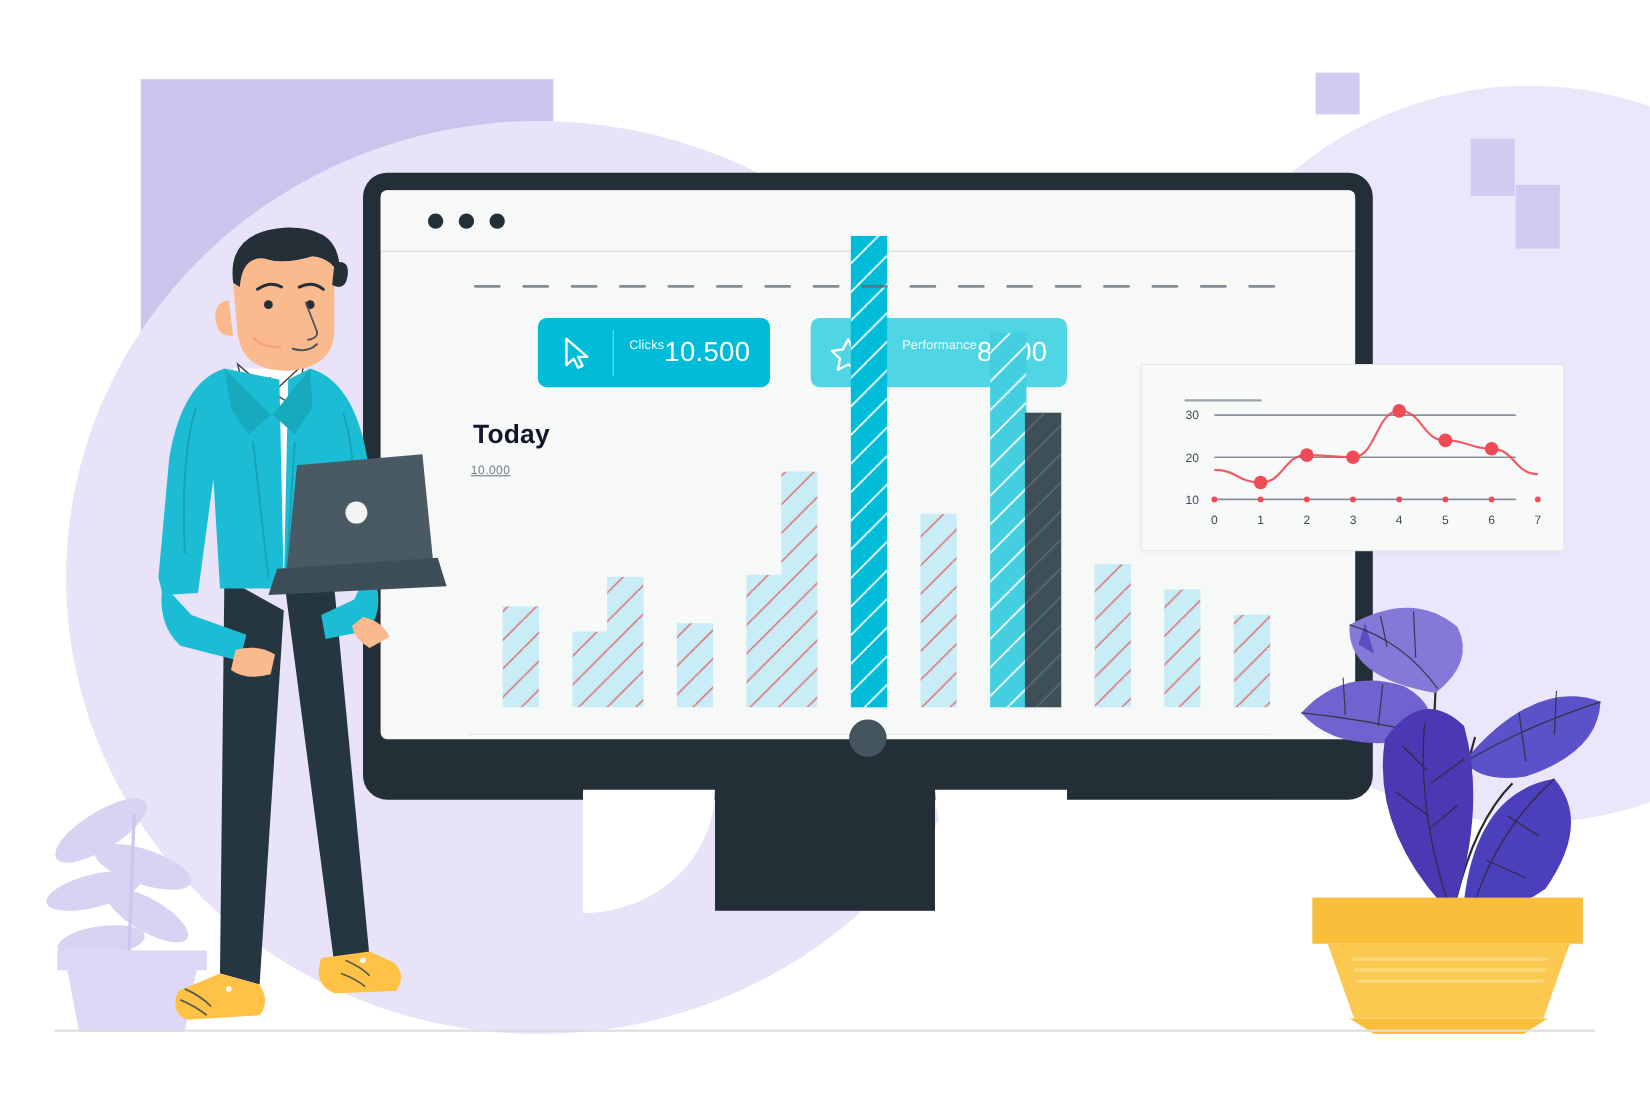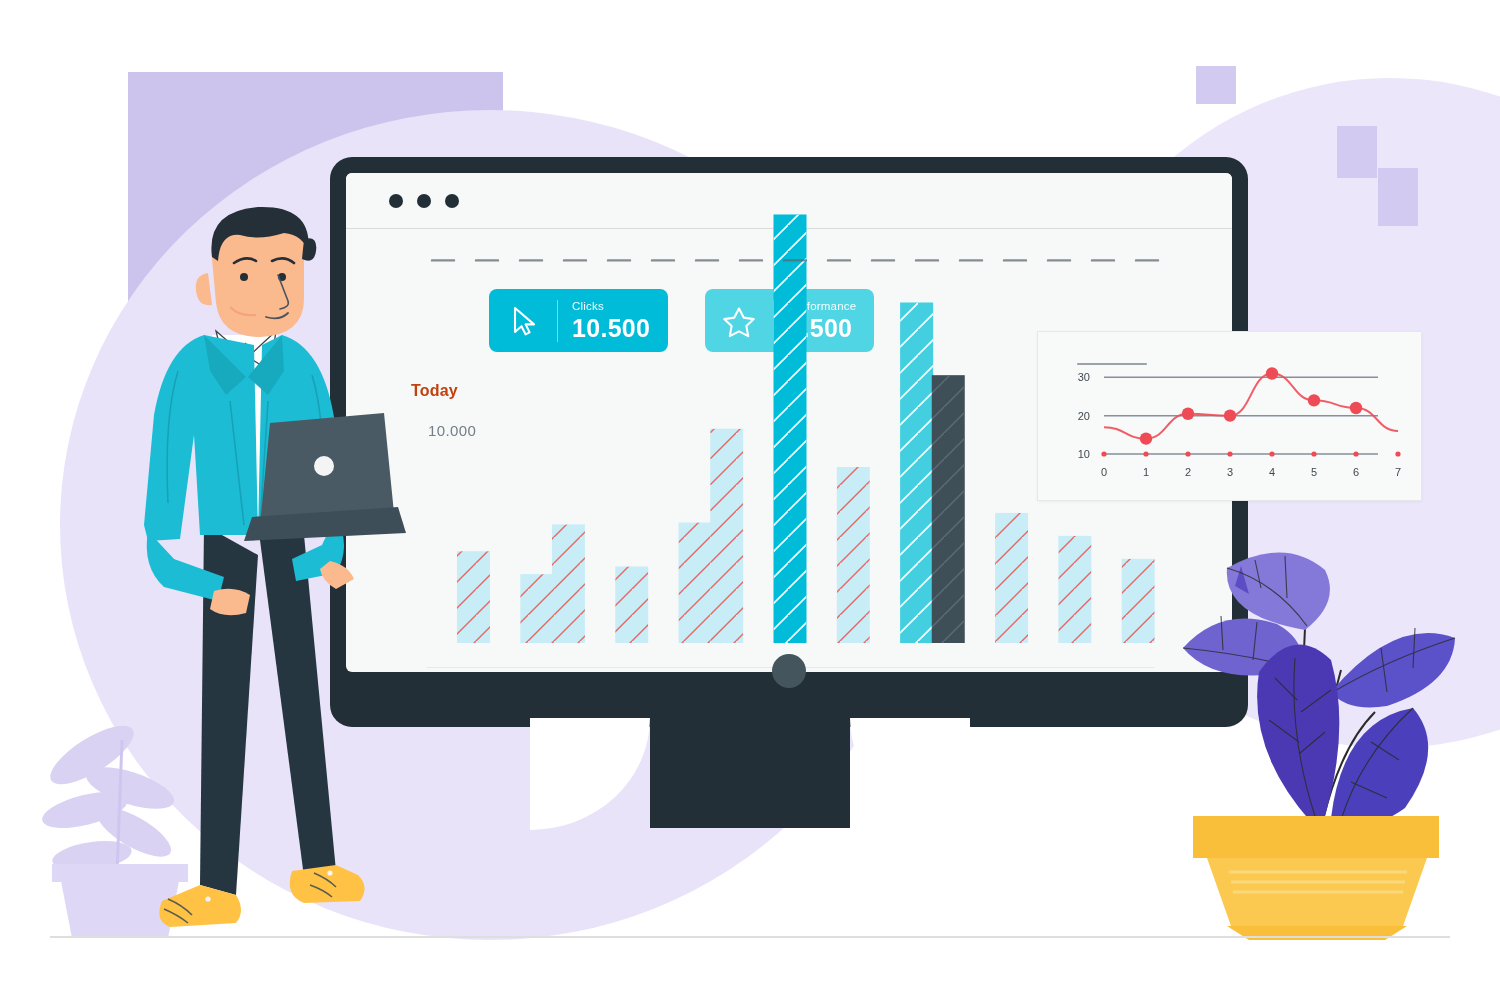--- a/index.html
+++ b/index.html
@@ -70,32 +70,32 @@
   .dot { width:14px; height:14px; border-radius:50%; background:#232f37; }
 
   
   .cards { position:absolute; left:143px; top:116px; display:flex; gap:37px; }
   .card {
     display:flex; align-items:center; border-radius:8px;
     height:63px; padding:0 18px 0 14px; gap:14px; color:#ffffff;
   }
   .card-icon { width:40px; height:40px; flex:none; }
   .card-div { width:1px; height:42px; background:rgba(255,255,255,.45); }
-  .card-text { display:flex; flex-direction:column; justify-content:center; }
+  .card-text { display:flex; flex-direction:row; justify-content:center; }
   .card-label { font-size:11.5px; letter-spacing:.2px; opacity:.95; line-height:1.35; }
-  .card-value { font-size:25px; font-weight:700; letter-spacing:.3px; line-height:1.1; }
+  .card-value { font-size:25px; font-weight:400; letter-spacing:.3px; line-height:1.1; }
 
   
   .today-title {
-    position:absolute; left:65px; top:209px;
-    font-size:16px; font-weight:700; color:#c2410c; letter-spacing:.2px;
+    position:absolute; left:84px; top:209px;
+    font-size:24px; font-weight:700; color:#0f172a; letter-spacing:.2px;
   }
   .ylabel {
     position:absolute; left:82px; top:249px;
-    font-size:15px; color:#727e87; letter-spacing:.4px;
+    font-size:11px; color:#727e87; letter-spacing:.4px;text-decoration:underline;
   }
   .bars { position:absolute; left:0; top:0; width:886px; height:475px; }
   .xaxis {
     position:absolute; left:80px; top:494px; width:728px; height:1px;
     background:#e8e9ea;
   }
 
   
   .line-panel {
     position:absolute; left:1037px; top:331px; width:385px; height:170px;

